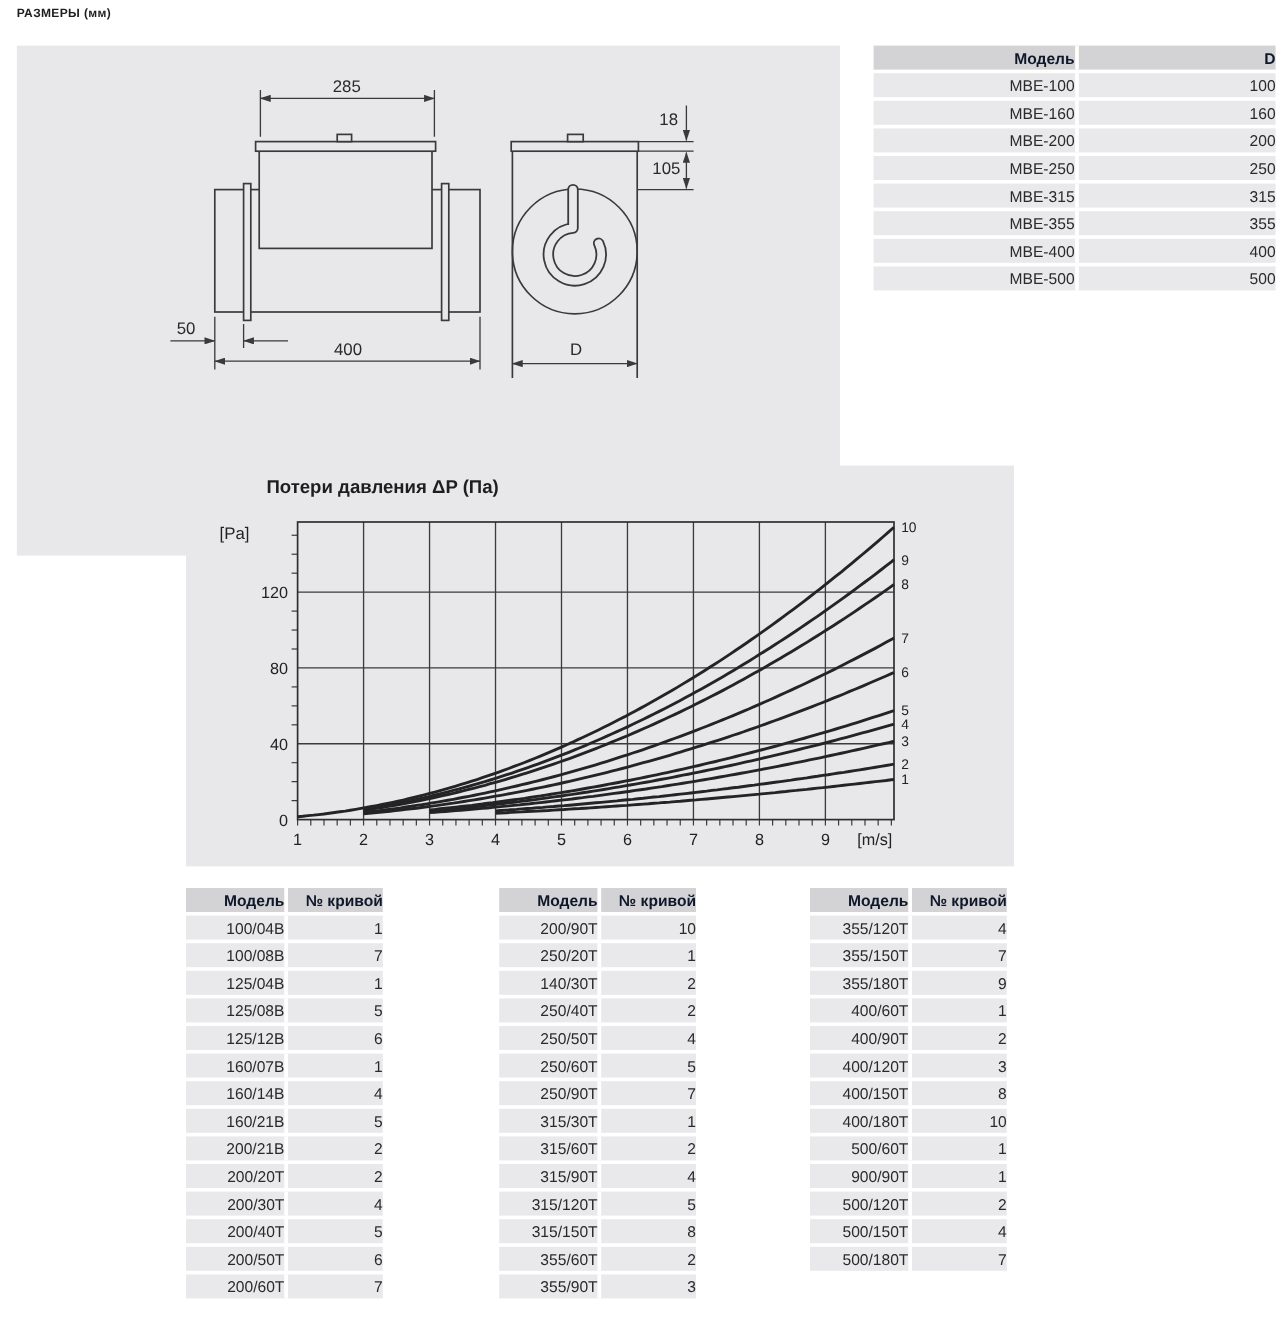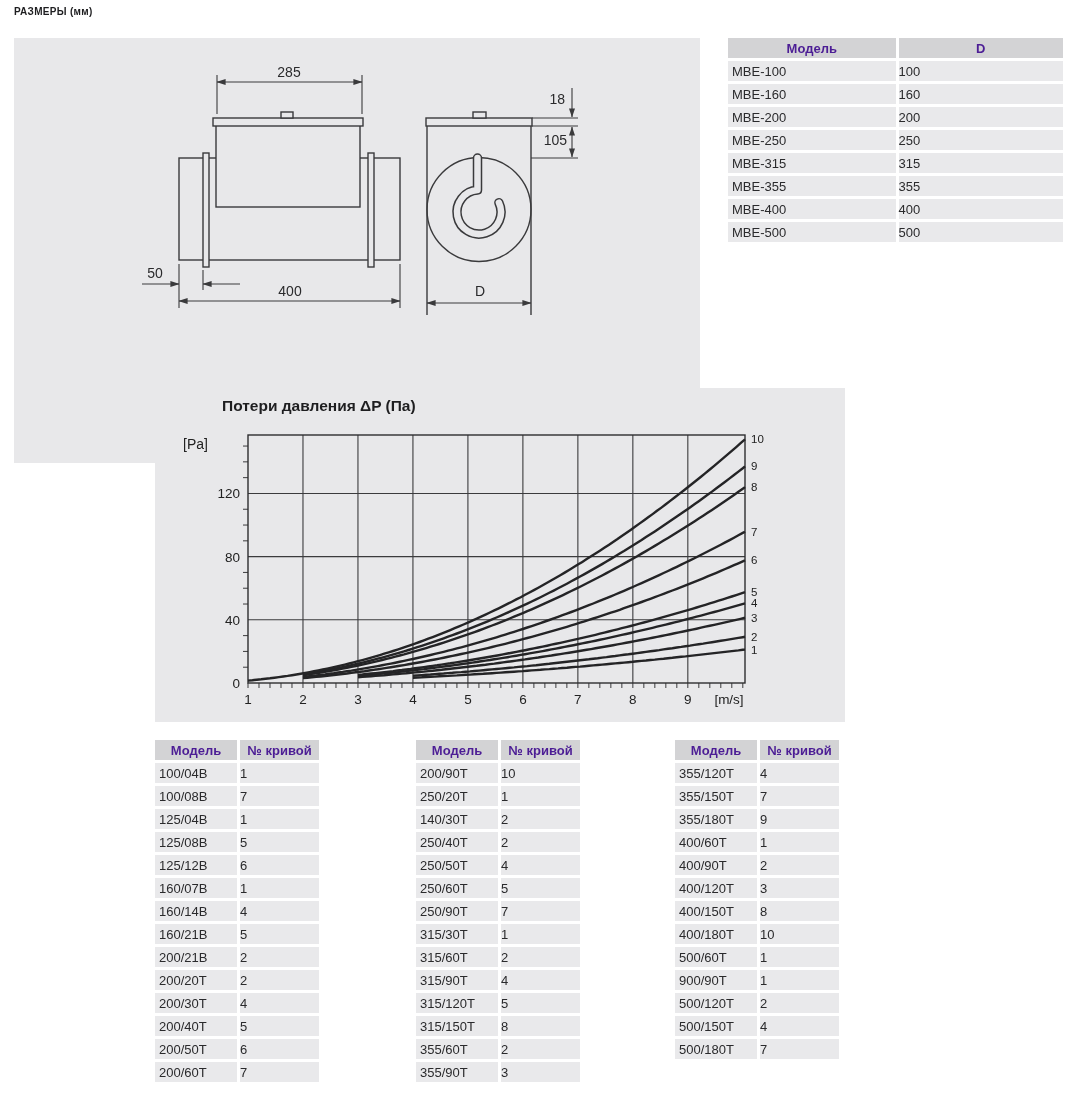--- a/index.html
+++ b/index.html
@@ -8,25 +8,25 @@
     font-family:"Liberation Sans", sans-serif;color:#2a2a2c;overflow:hidden;
   }
   #page-title{position:absolute;left:14px;top:6px;font-size:10px;font-weight:bold;letter-spacing:.3px;color:#1e1e20}
   .panel{position:absolute;background:#e8e8ea}
   #panel-drawing{left:14px;top:38px;width:686px;height:425px}
   #panel-chart{left:155px;top:388px;width:690px;height:334px}
   .panel svg{position:absolute;left:0;top:0}
 
   
   table.spec{border-collapse:separate;border-spacing:0 3px;table-layout:fixed;position:absolute}
-  table.spec th{background:#d3d3d5;font-weight:bold;font-size:13px;height:20px;text-align:center;padding:0;color:#4c1d95}
+  table.spec th{background:#d3d3d5;font-weight:bold;font-size:13px;height:20px;text-align:right;padding:0;color:#0f172a}
   table.spec td{background:#e9e9eb;font-size:13px;height:20px;padding:0;color:#2a2a2c}
   table.spec .sep{border-left:3px solid #fff}
-  table.spec td.model{text-align:left;padding-left:4px}
-  table.spec td.val{text-align:left}
+  table.spec td.model{text-align:right;padding-left:20px}
+  table.spec td.val{text-align:right}
   #table-model-d{left:728px;top:35px;width:335px}
   .curve-table{width:164px;top:737px}
   #curve-table-0{left:155px}
   #curve-table-1{left:416px}
   #curve-table-2{left:675px}
 
   
   .shape{fill:#e8e8ea;stroke:#3a3a3c;stroke-width:1.4}
   .shape-nf{fill:none;stroke:#3a3a3c;stroke-width:1.4}
   .dim{stroke:#3a3a3c;stroke-width:1.1;fill:none}

